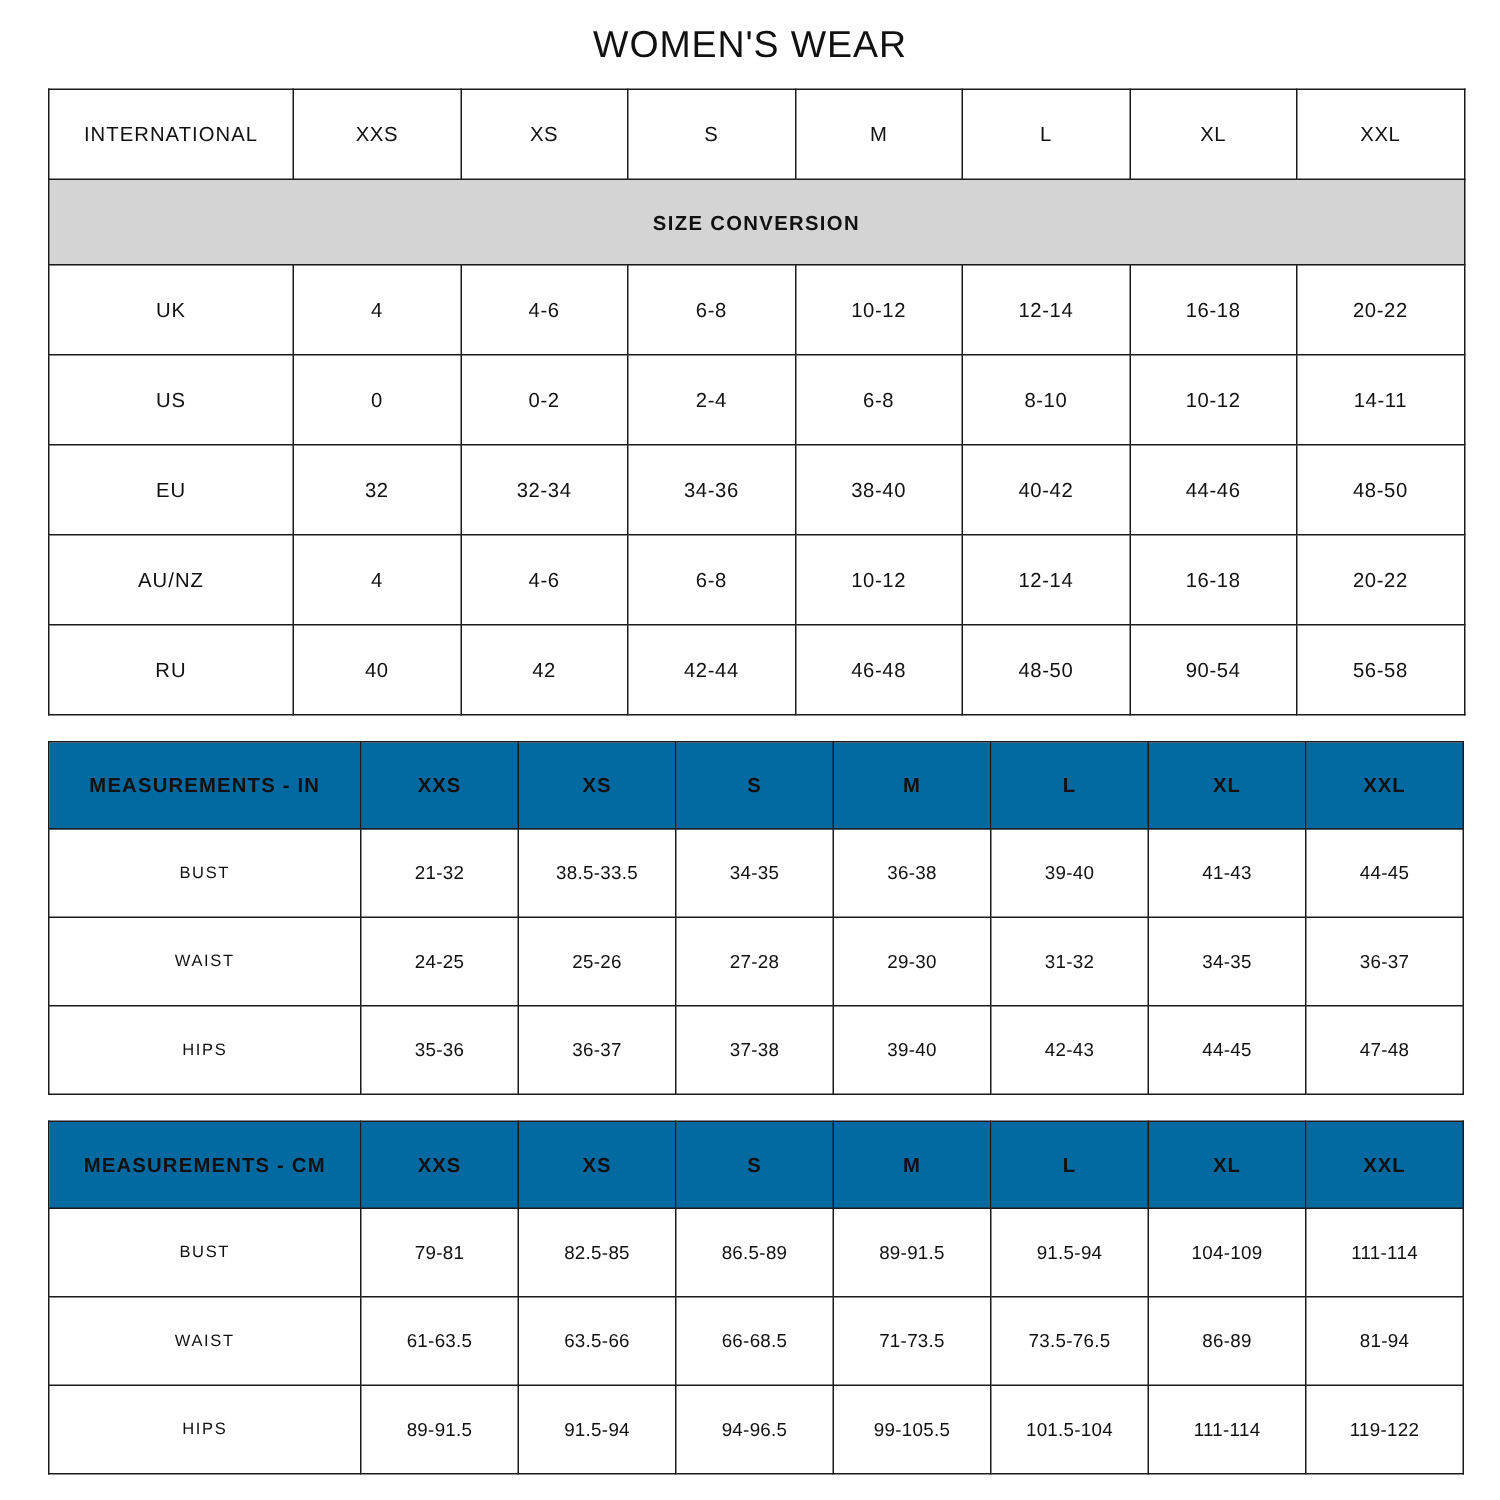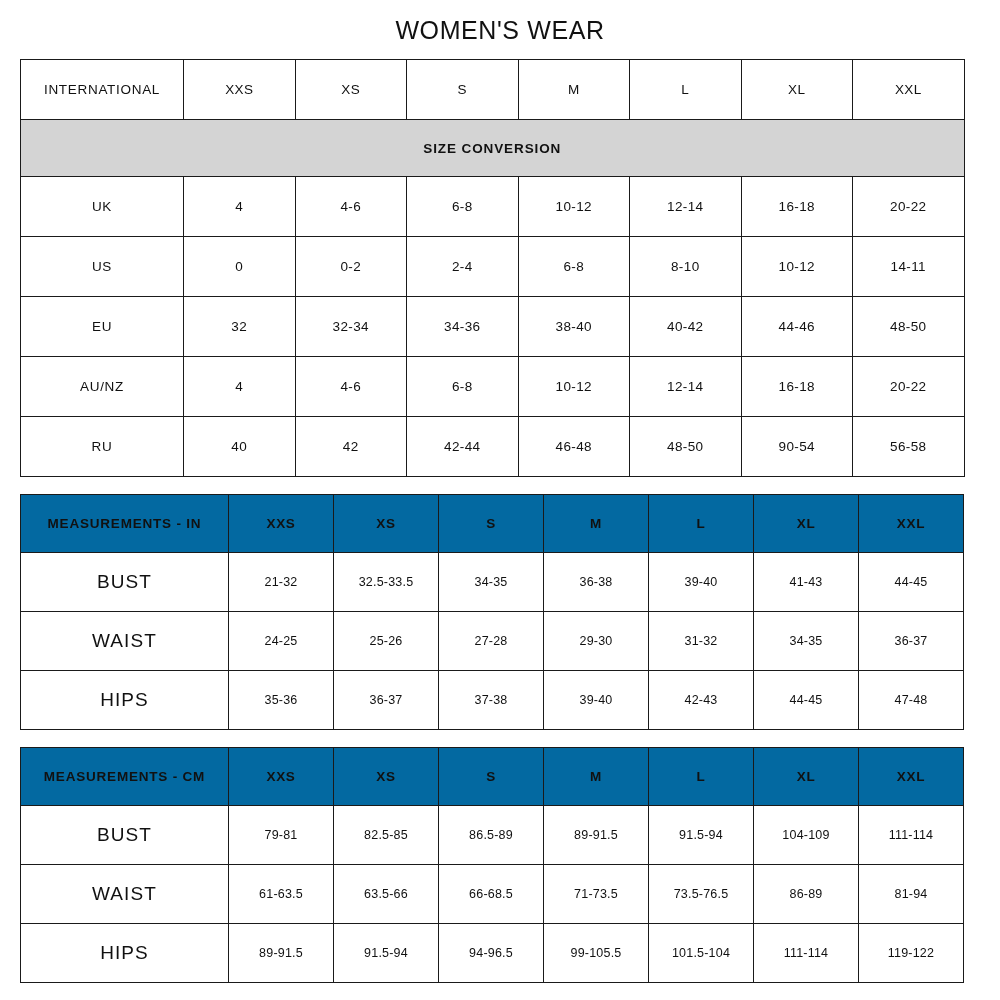--- a/index.html
+++ b/index.html
@@ -11,21 +11,21 @@
     width: 1000px;
     height: 1000px;
     font-family: "Liberation Sans", sans-serif;
     color: #111111;
     overflow: hidden;
   }
   .page {
     width: 1000px;
     height: 1000px;
     box-sizing: border-box;
-    padding: 0 20px;
+    padding: 0 32px;
     position: relative;
   }
   .page-title {
     text-align: center;
     font-size: 25px;
     font-weight: 400;
     letter-spacing: 0.6px;
     padding-top: 16px;
     padding-bottom: 14px;
     color: #111;
@@ -75,21 +75,21 @@
     letter-spacing: 0.7px;
     margin-left: 48px;
   }
   .tbl-meas thead th.head-first {
     letter-spacing: 0.8px;
   }
   .tbl-meas tbody td {
     height: 56px;
   }
   .tbl-meas tbody td.rowlabel {
-    font-size: 19px;
+    font-size: 11px;
     letter-spacing: 1.1px;
     margin-top: 32px;
   }
   .tbl-meas tbody td.val {
     font-size: 12.5px;
     letter-spacing: 0.2px;
     text-align: center;
   }
   
   .c-label { width: 163px; }
@@ -203,21 +203,21 @@
         <th>M</th>
         <th>L</th>
         <th>XL</th>
         <th>XXL</th>
       </tr>
     </thead>
     <tbody>
       <tr>
         <td class="rowlabel">BUST</td>
         <td class="val">21-32</td>
-        <td class="val">32.5-33.5</td>
+        <td class="val">38.5-33.5</td>
         <td class="val">34-35</td>
         <td class="val">36-38</td>
         <td class="val">39-40</td>
         <td class="val">41-43</td>
         <td class="val">44-45</td>
       </tr>
       <tr>
         <td class="rowlabel">WAIST</td>
         <td class="val">24-25</td>
         <td class="val">25-26</td>

